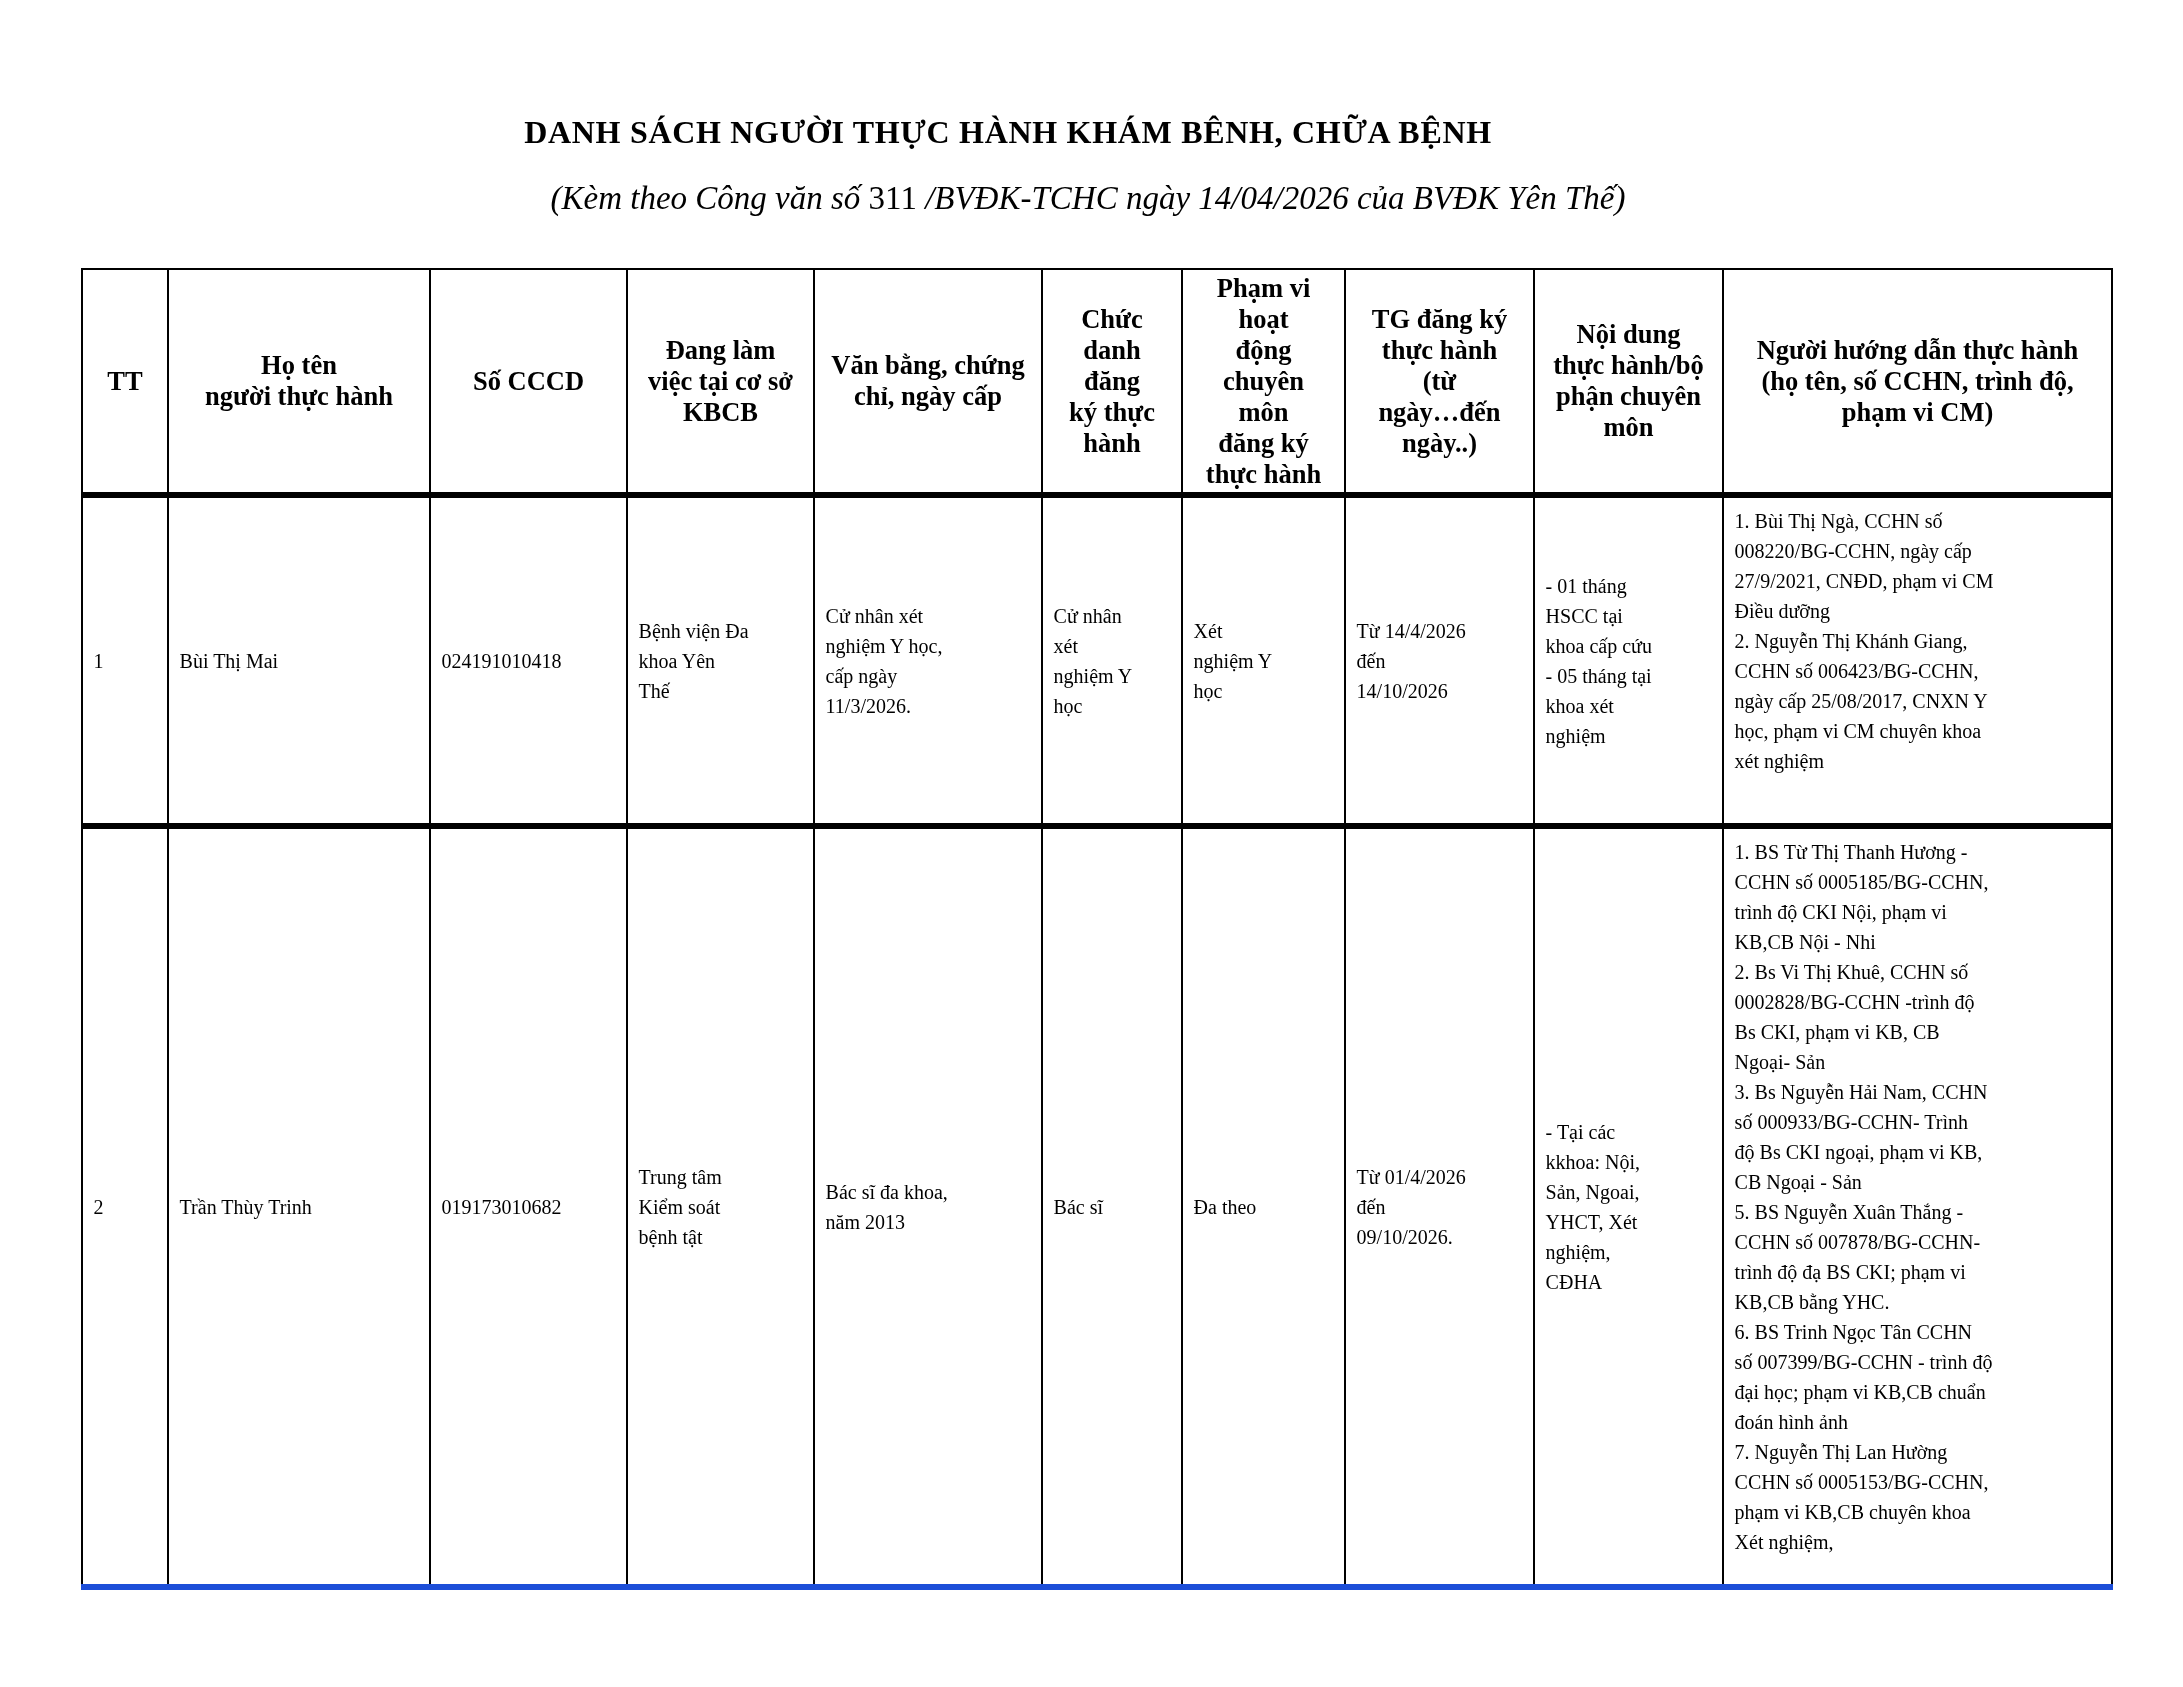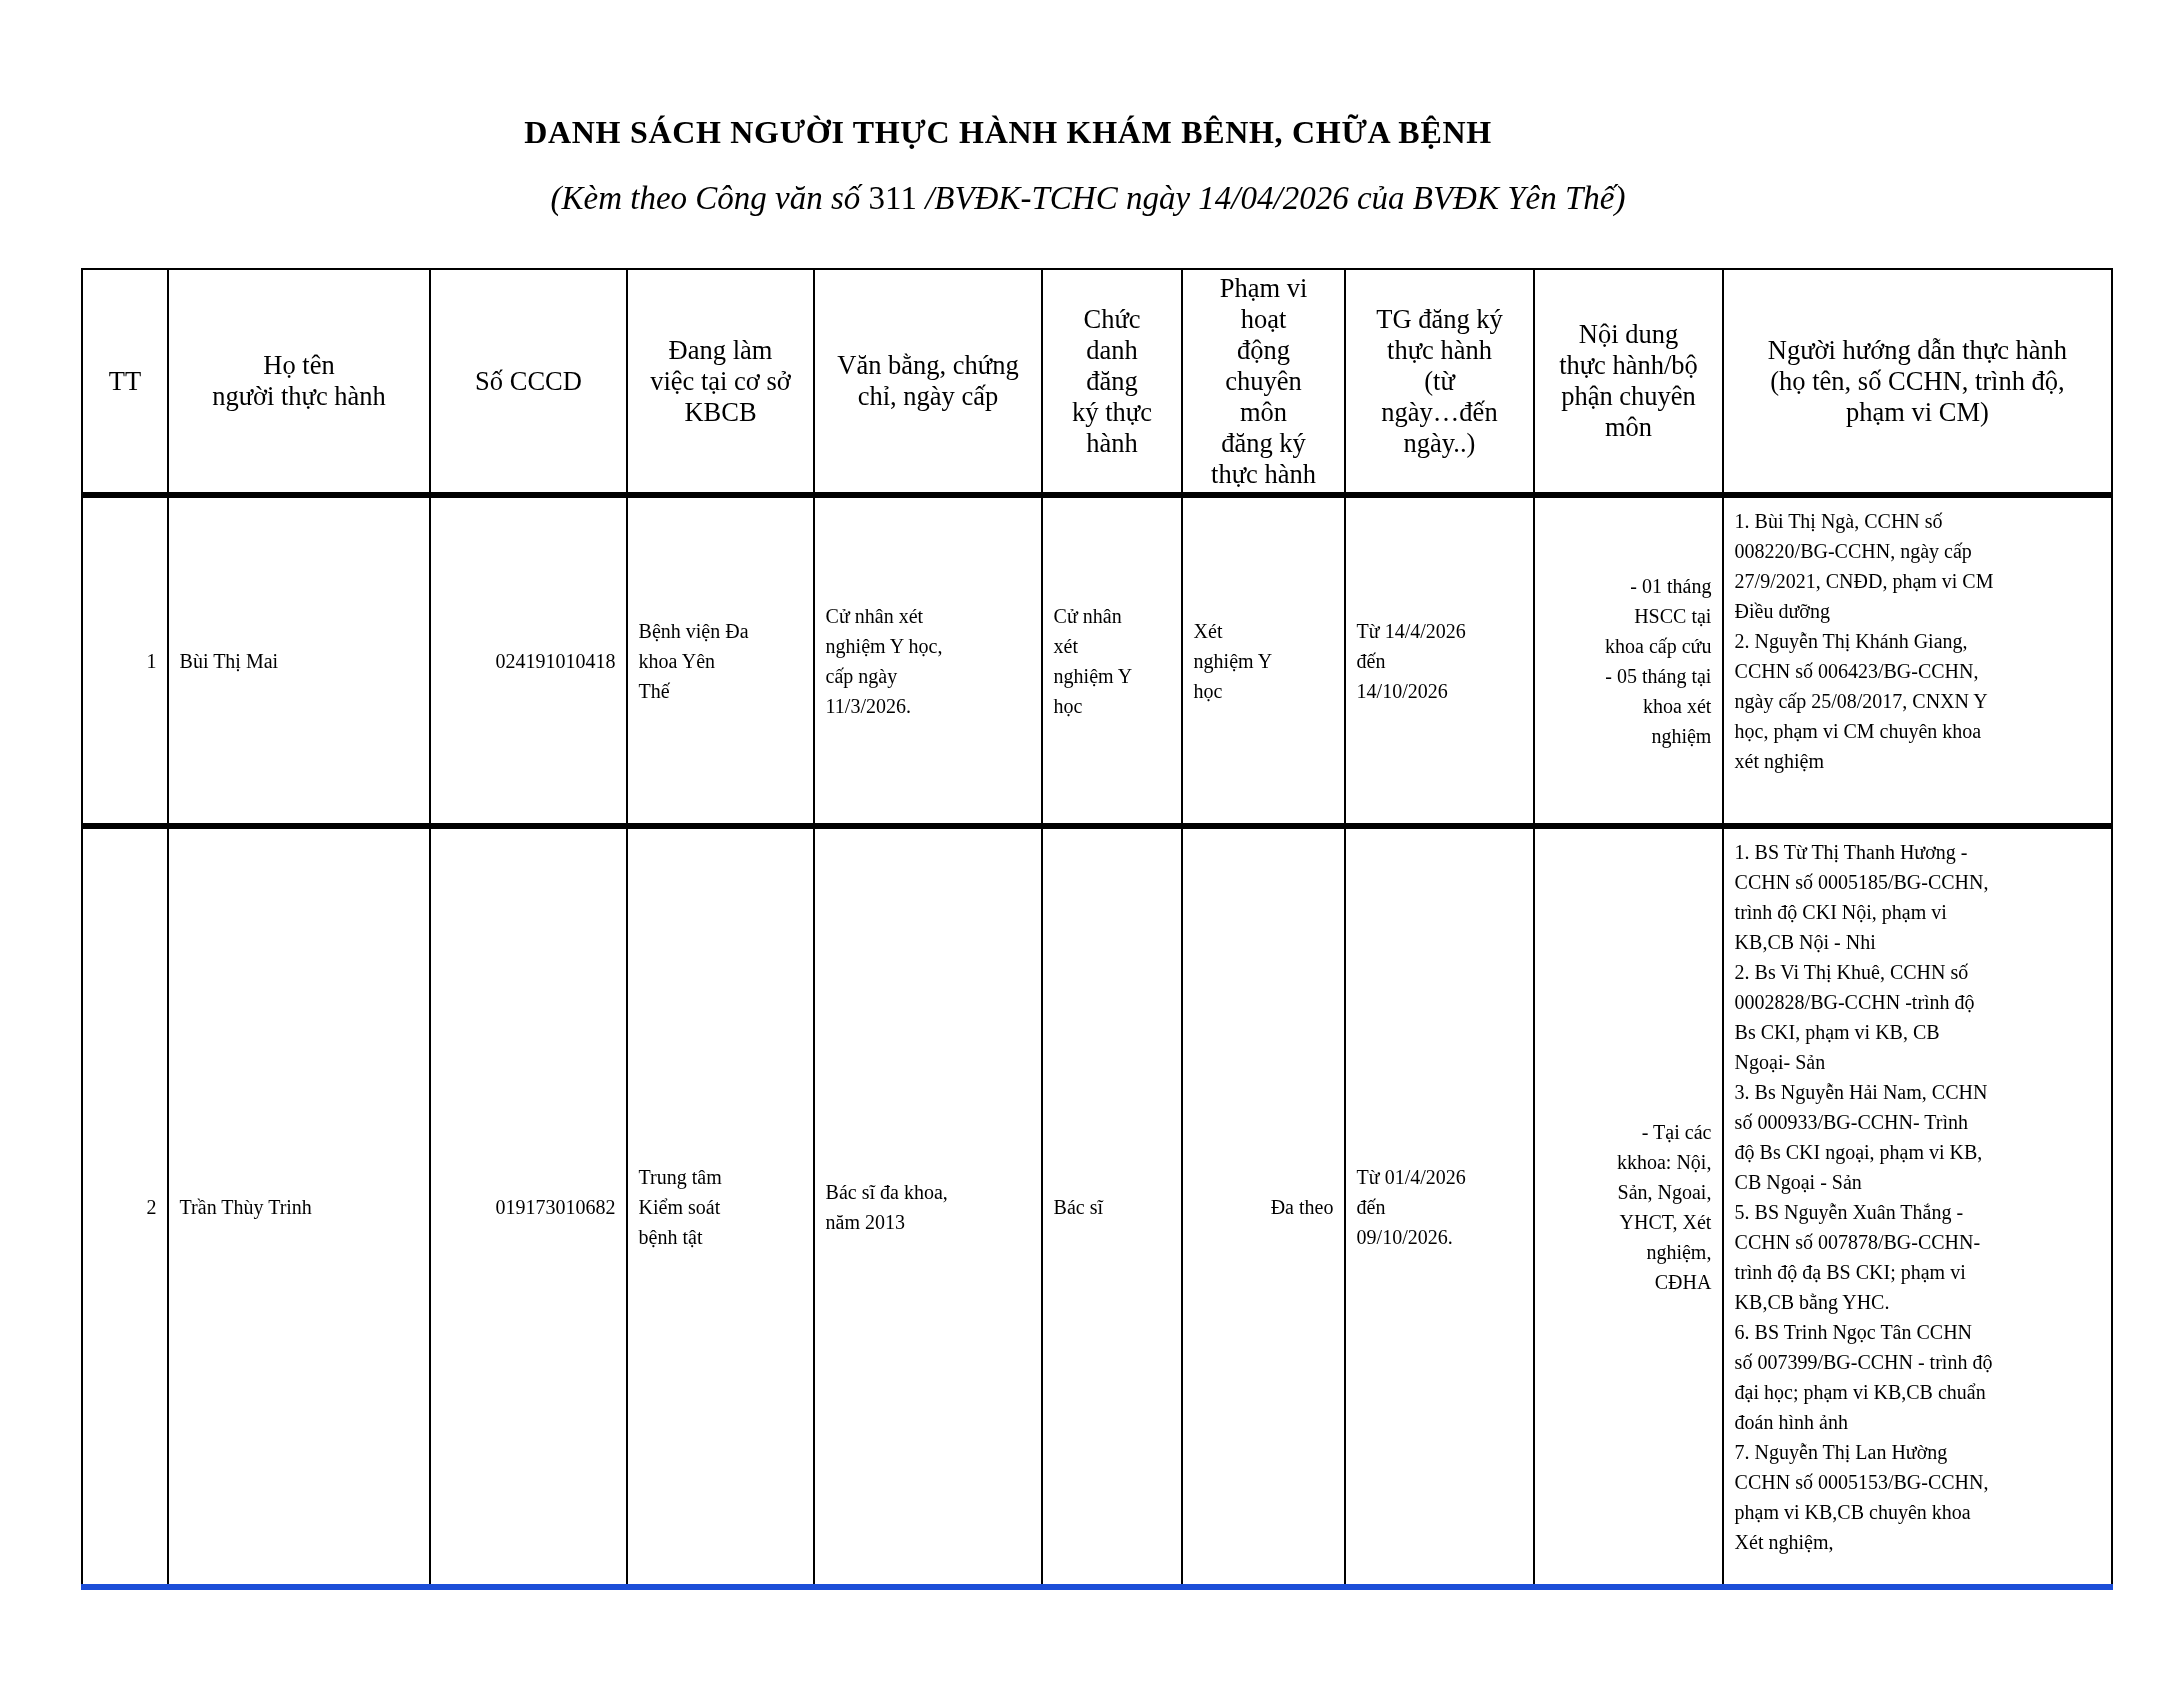--- a/index.html
+++ b/index.html
@@ -10,27 +10,27 @@
   .doc-subtitle{position:absolute;top:180px;left:1088px;transform:translateX(-50%);
         font-size:33px;font-style:italic;white-space:nowrap;text-align:right;}
   .doc-subtitle .upright{font-style:normal;}
   table.main{position:absolute;left:81px;top:268px;border-collapse:collapse;
         table-layout:fixed;width:2032px;}
   tr.header-row{height:225px;}
   tr.row-1{height:331px;}
   tr.row-2{height:761px;}
   th,td{border:2px solid #000;box-sizing:border-box;}
   tr.header-row th{border-top:2.6px solid #000;border-bottom:6px solid #000;
-        font-weight:normal;font-size:26.5px;line-height:31px;text-align:center;
+        font-weight:bold;font-size:26.5px;line-height:31px;text-align:center;
         vertical-align:middle;padding:2.6px 4px;white-space:pre-line;}
   td{font-size:20px;line-height:30px;vertical-align:middle;
         padding:5.3px 10.6px;white-space:pre-line;text-align:left;}
   tr.row-1 td{border-bottom:6px solid #000;}
   tr.row-2 td{border-bottom:6px solid #1d4ed8;}
-  td.ta-center{text-align:right;}
+  td.ta-center{text-align:left;}
   td.va-top{vertical-align:top;padding-top:8px;}
 </style>
 </head>
 <body>
 
 <div class="page">
 
   <div class="doc-title">DANH SÁCH NGƯỜI THỰC HÀNH KHÁM BÊNH, CHỮA BỆNH</div>
 
   <div class="doc-subtitle"><span>(Kèm theo Công văn số </span><span class="upright">311</span><span> /BVĐK-TCHC ngày 14/04/2026 của BVĐK Yên Thế)</span></div>

